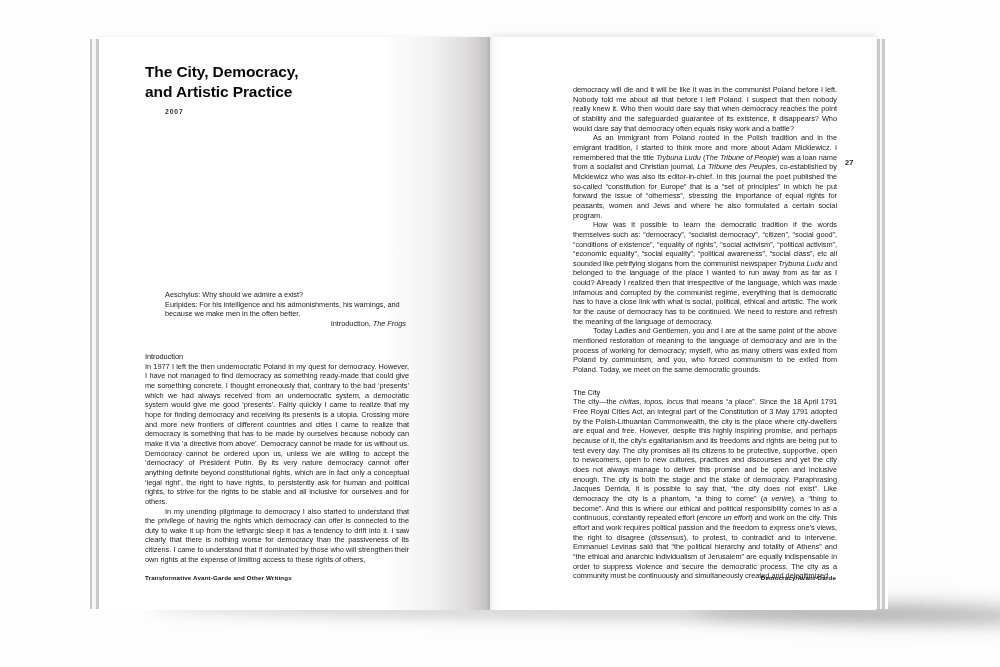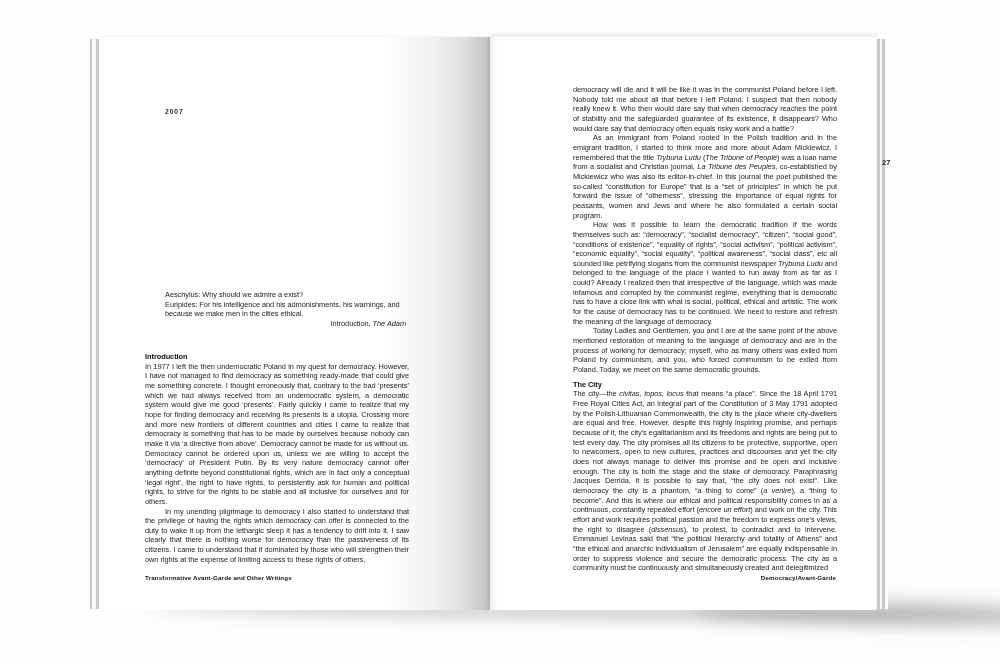--- a/index.html
+++ b/index.html
@@ -61,25 +61,25 @@
   .epigraph{
     position:absolute;left:66px;top:253px;width:241px;
   }
   .epigraph .line{white-space:nowrap;}
   .epigraph .attribution{text-align:right;}
   .textblock{position:absolute;text-align:justify;}
   .intro{left:46px;top:315px;width:264px;}
   .right-col{left:83px;top:48px;width:264px;}
   .para{margin:0;padding:0;}
   .para.indent{text-indent:20px;}
-  .subhead{font-weight:bold;color:#0f0f0f;text-align:left;}
-  .textblock .subhead:not(:first-child){margin-top:5px;}
+  .subhead{font-weight:normal;color:#0f0f0f;text-align:left;}
+  .textblock .subhead:not(:first-child){margin-top:13px;}
   .page-number{
     position:absolute;left:355px;top:121px;
-    font-size:7.5px;font-weight:bold;color:#222;margin-left:37px;
+    font-size:7.5px;font-weight:bold;color:#222;
   }
   .footer{
     position:absolute;top:537px;
     font-size:6.2px;font-weight:bold;color:#101010;letter-spacing:0.15px;
     white-space:nowrap;
   }
   .footer-left{left:46px;}
   .footer-right{right:40px;}
   i{}
 </style>
@@ -87,28 +87,32 @@
 <body>
 
 <div class="shadow shadow-main"></div>
 <div class="shadow shadow-right"></div>
 
 <div class="book">
   <div class="edges edges-left"></div>
   <div class="edges edges-right"></div>
 
   <div class="page page-left">
+    <div class="title">
+        <div class="line">The City, Democracy,</div>
+        <div class="line">and Artistic Practice</div>
+      </div>
     <div class="year">2007</div>
     <div class="epigraph bodytext">
       <div>
           <div class="line">Aeschylus: Why should we admire a exist?</div>
           <div class="line">Euripides: For his intelligence and his admonishments, his warnings, and</div>
-          <div class="line">because we make men in the cities ethical.</div>
+          <div class="line">because we make men in the often better.</div>
         </div>
-      <div class="attribution"><span>Introduction, </span><i>The Adam</i></div>
+      <div class="attribution"><span>Introduction, </span><i>The Frogs</i></div>
     </div>
     <div class="textblock intro bodytext">
         <div class="subhead">Introduction</div>
         <p class="para"><span>In 1977 I left the then undemocratic Poland in my quest for democracy. However, I have not managed to find democracy as something ready-made that could give me something concrete. I thought erroneously that, contrary to the bad ‘presents’ which we had always received from an undemocratic system, a democratic system would give me good ‘presents’. Fairly quickly I came to realize that my hope for finding democracy and receiving its presents is a utopia. Crossing more and more new frontiers of different countries and cities I came to realize that democracy is something that has to be made by ourselves because nobody can make it via ‘a directive from above’. Democracy cannot be made for us without us. Democracy cannot be ordered upon us, unless we are willing to accept the ‘democracy’ of President Putin. By its very nature democracy cannot offer anything definite beyond constitutional rights, which are in fact only a conceptual ‘legal right’, the right to have rights, to persistently ask for human and political rights, to strive for the rights to be stable and all inclusive for ourselves and for others.</span></p>
         <p class="para indent"><span>In my unending pilgrimage to democracy I also started to understand that the privilege of having the rights which democracy can offer is connected to the duty to wake it up from the lethargic sleep it has a tendency to drift into it. I saw clearly that there is nothing worse for democracy than the passiveness of its citizens. I came to understand that if dominated by those who will strengthen their own rights at the expense of limiting access to these rights of others,</span></p>
       </div>
     <div class="footer footer-left">Transformative Avant-Garde and Other Writings</div>
   </div>
 
   <div class="page page-right">

